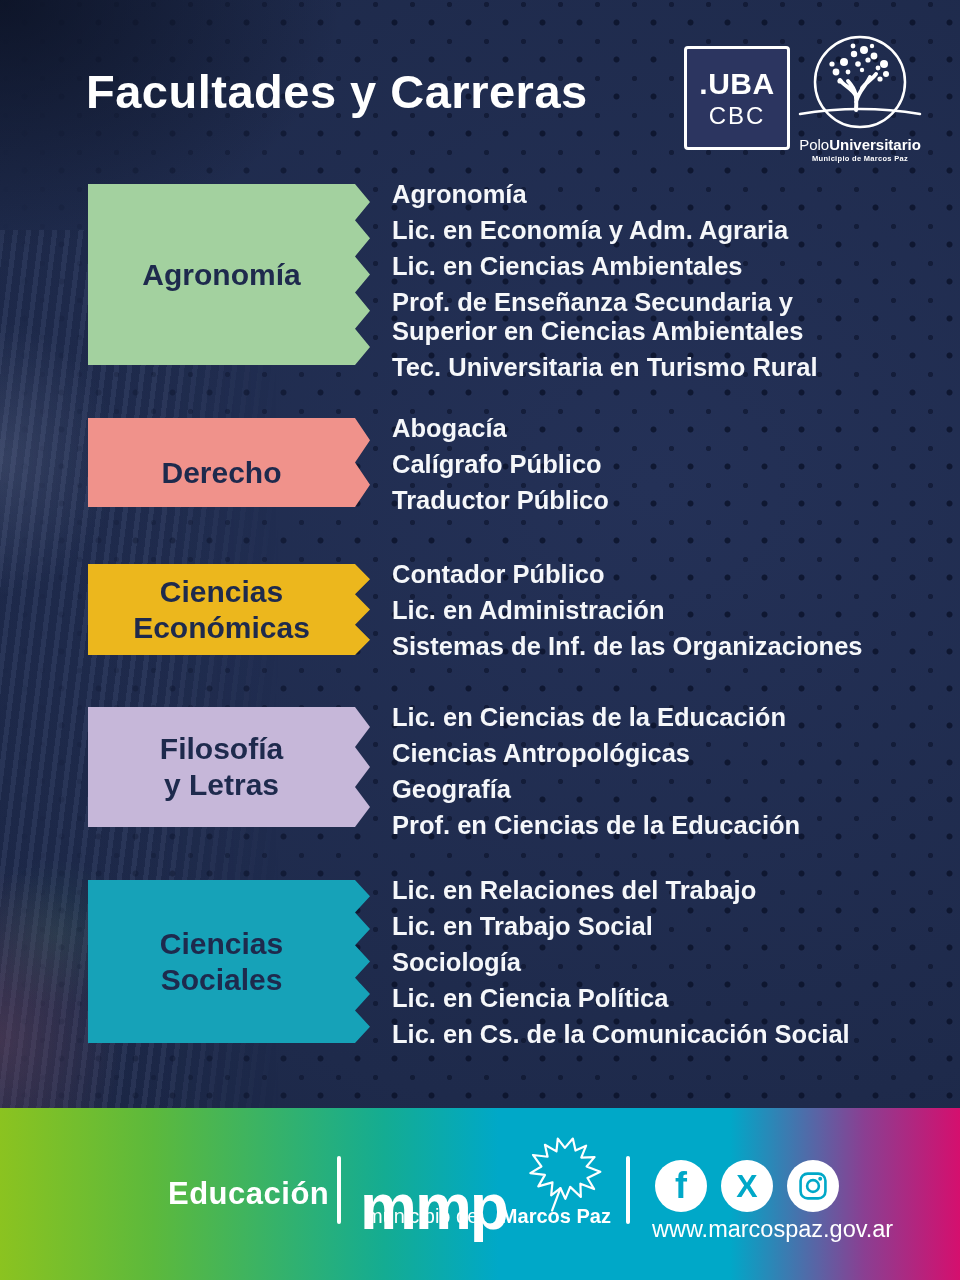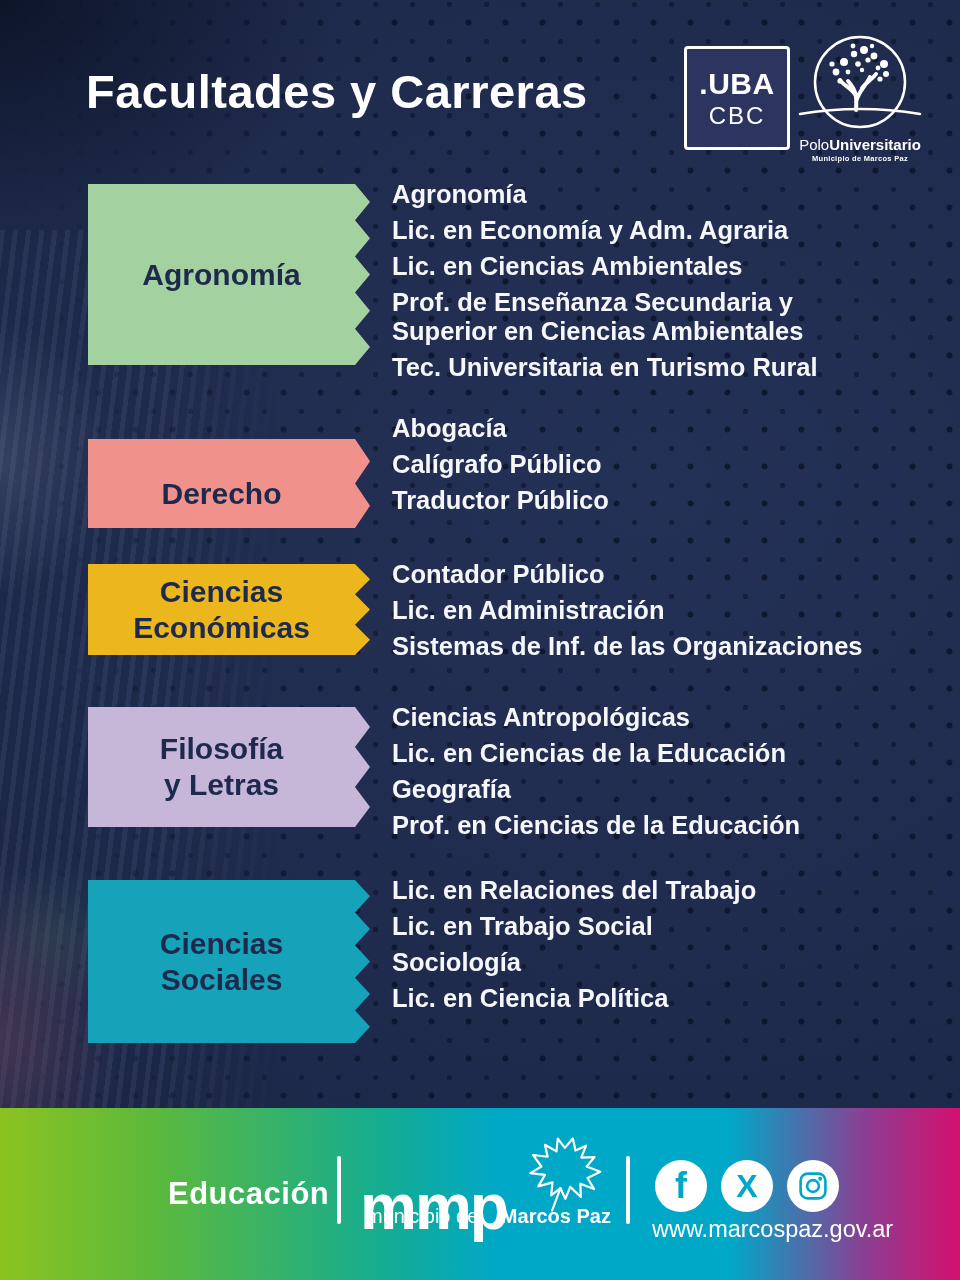--- a/index.html
+++ b/index.html
@@ -147,21 +147,21 @@
             <div>Prof. de Enseñanza Secundaria y</div>
             <div>Superior en Ciencias Ambientales</div>
           </div>
           <div class="career">
             <div>Tec. Universitaria en Turismo Rural</div>
           </div>
         </div>
   </div>
 
   <div class="group" style="top: 418px;">
-    <div class="fac-block" style="height: 110px; background: rgb(240, 146, 139); clip-path: polygon(0px 0px, 267px 0px, 282px 22.3px, 267px 44.5px, 282px 66.8px, 267px 89px, 0px 89px); margin-top: 21px;">
+    <div class="fac-block" style="height: 110px; background: rgb(240, 146, 139); clip-path: polygon(0px 0px, 267px 0px, 282px 22.3px, 267px 44.5px, 282px 66.8px, 267px 89px, 0px 89px);">
       <div class="fac-label">
             <div>Derecho</div>
           </div>
     </div>
     <div class="careers">
           <div class="career">
             <div>Abogacía</div>
           </div>
           <div class="career">
             <div>Calígrafo Público</div>
@@ -194,24 +194,24 @@
 
   <div class="group" style="top: 707px;">
     <div class="fac-block" style="height: 120px; background: rgb(198, 183, 217); clip-path: polygon(0px 0px, 267px 0px, 282px 20px, 267px 40px, 282px 60px, 267px 80px, 282px 100px, 267px 120px, 0px 120px); justify-content: center;">
       <div class="fac-label">
             <div>Filosofía</div>
             <div>y Letras</div>
           </div>
     </div>
     <div class="careers">
           <div class="career">
+            <div>Lic. en Ciencias de la Educación</div>
+          </div>
+          <div class="career">
             <div>Ciencias Antropológicas</div>
-          </div>
-          <div class="career">
-            <div>Lic. en Ciencias de la Educación</div>
           </div>
           <div class="career">
             <div>Geografía</div>
           </div>
           <div class="career">
             <div>Prof. en Ciencias de la Educación</div>
           </div>
         </div>
   </div>
 
@@ -227,20 +227,23 @@
             <div>Lic. en Relaciones del Trabajo</div>
           </div>
           <div class="career">
             <div>Lic. en Trabajo Social</div>
           </div>
           <div class="career">
             <div>Sociología</div>
           </div>
           <div class="career">
             <div>Lic. en Ciencia Política</div>
+          </div>
+          <div class="career">
+            <div>Lic. en Cs. de la Comunicación Social</div>
           </div>
         </div>
   </div>
 </div>
 
   <div class="footer">
     <div class="edu">Educación</div>
     <div class="vbar bar1"></div>
     <div class="mmp">mmp</div>
     <svg class="leaf" width="92" height="84" viewBox="0 0 100 92">

